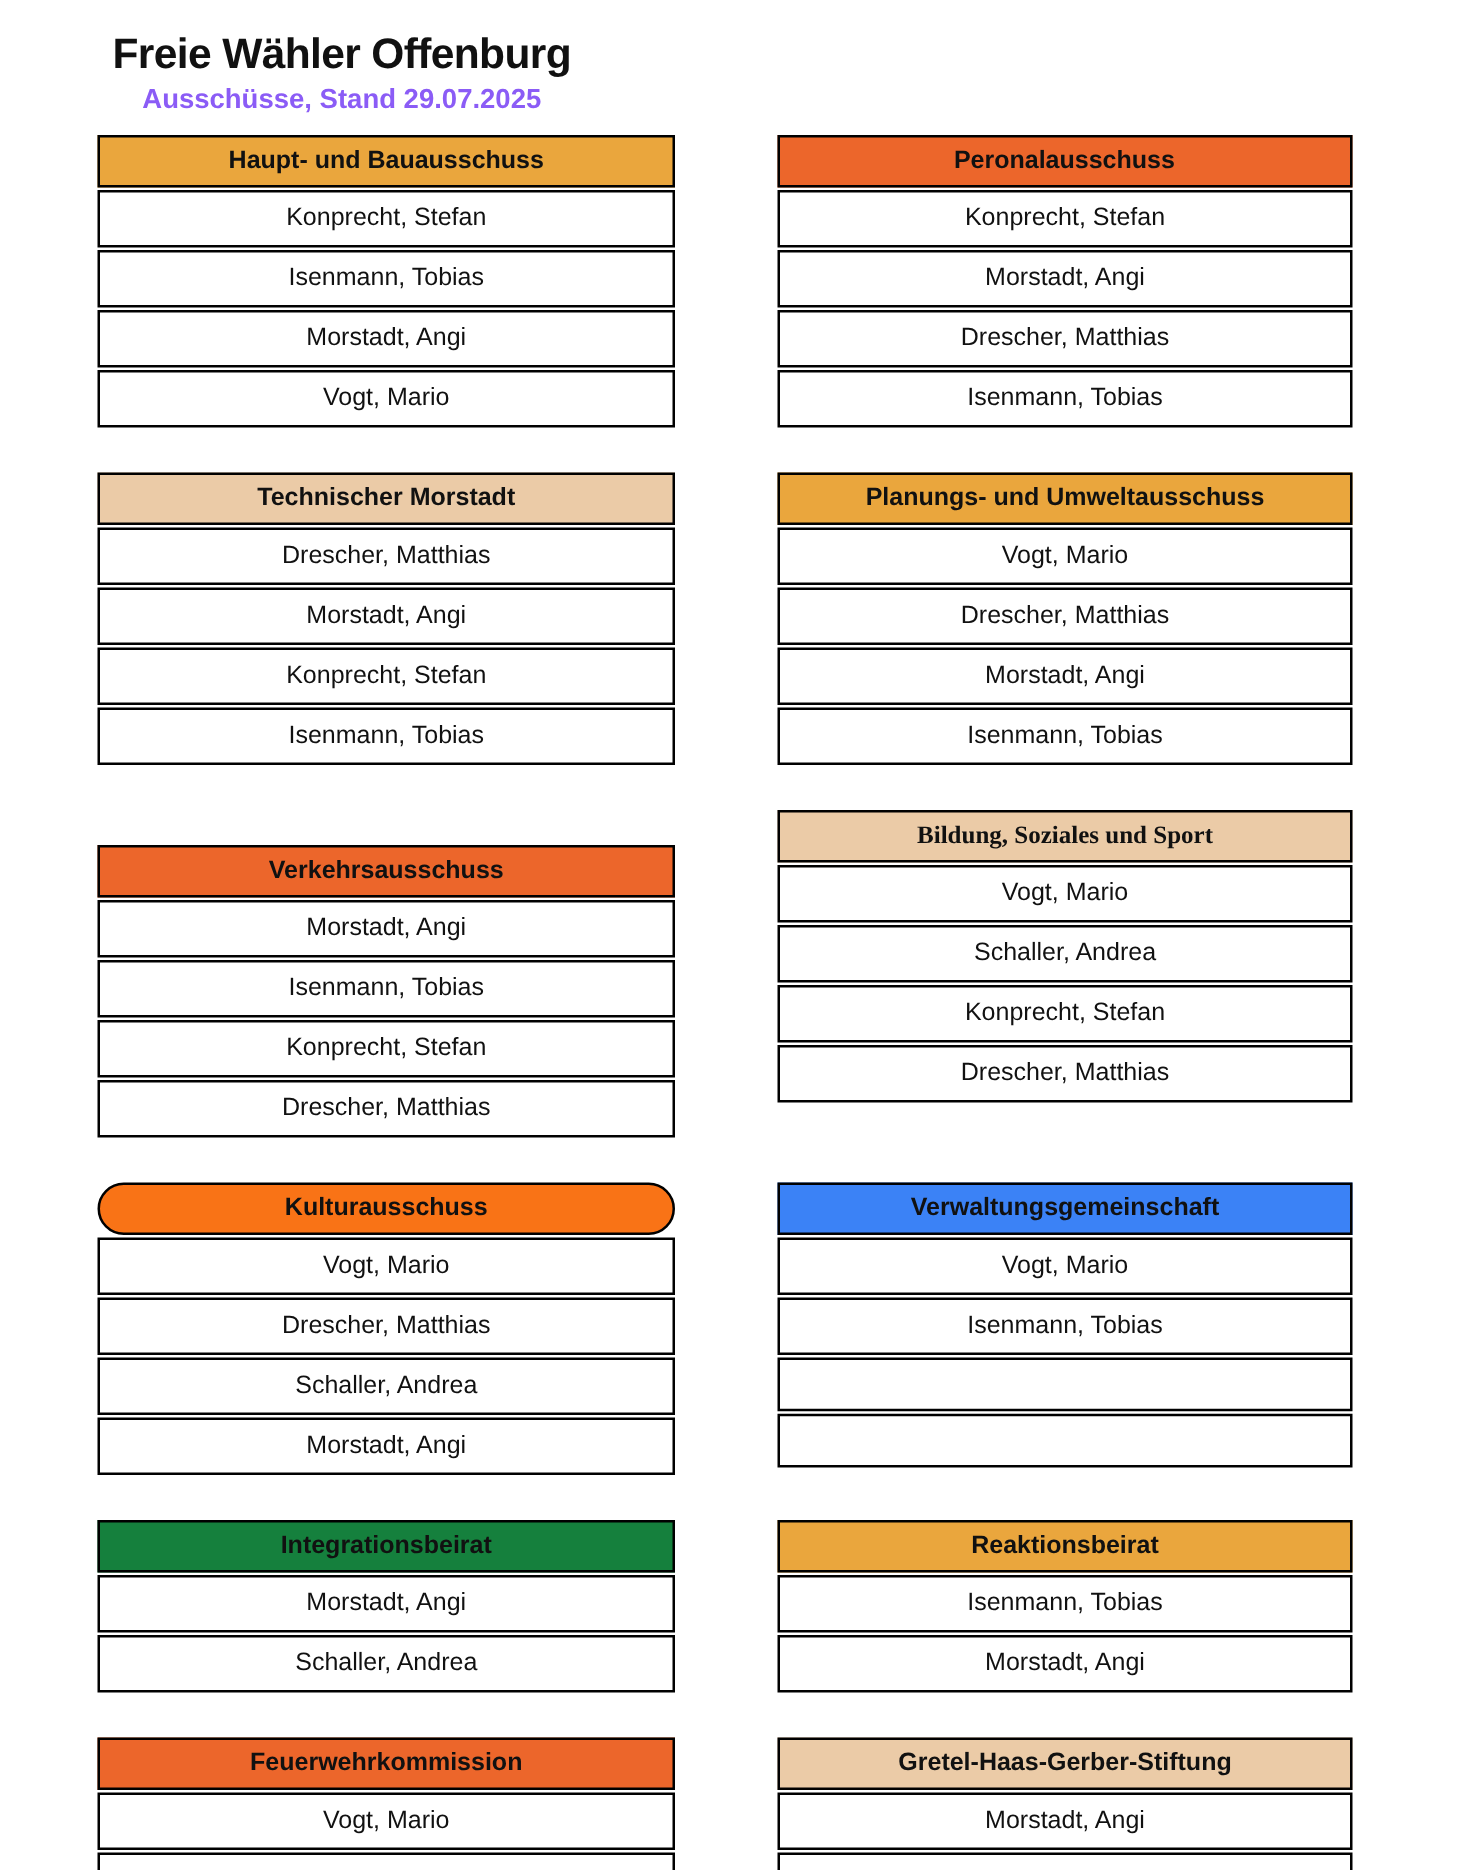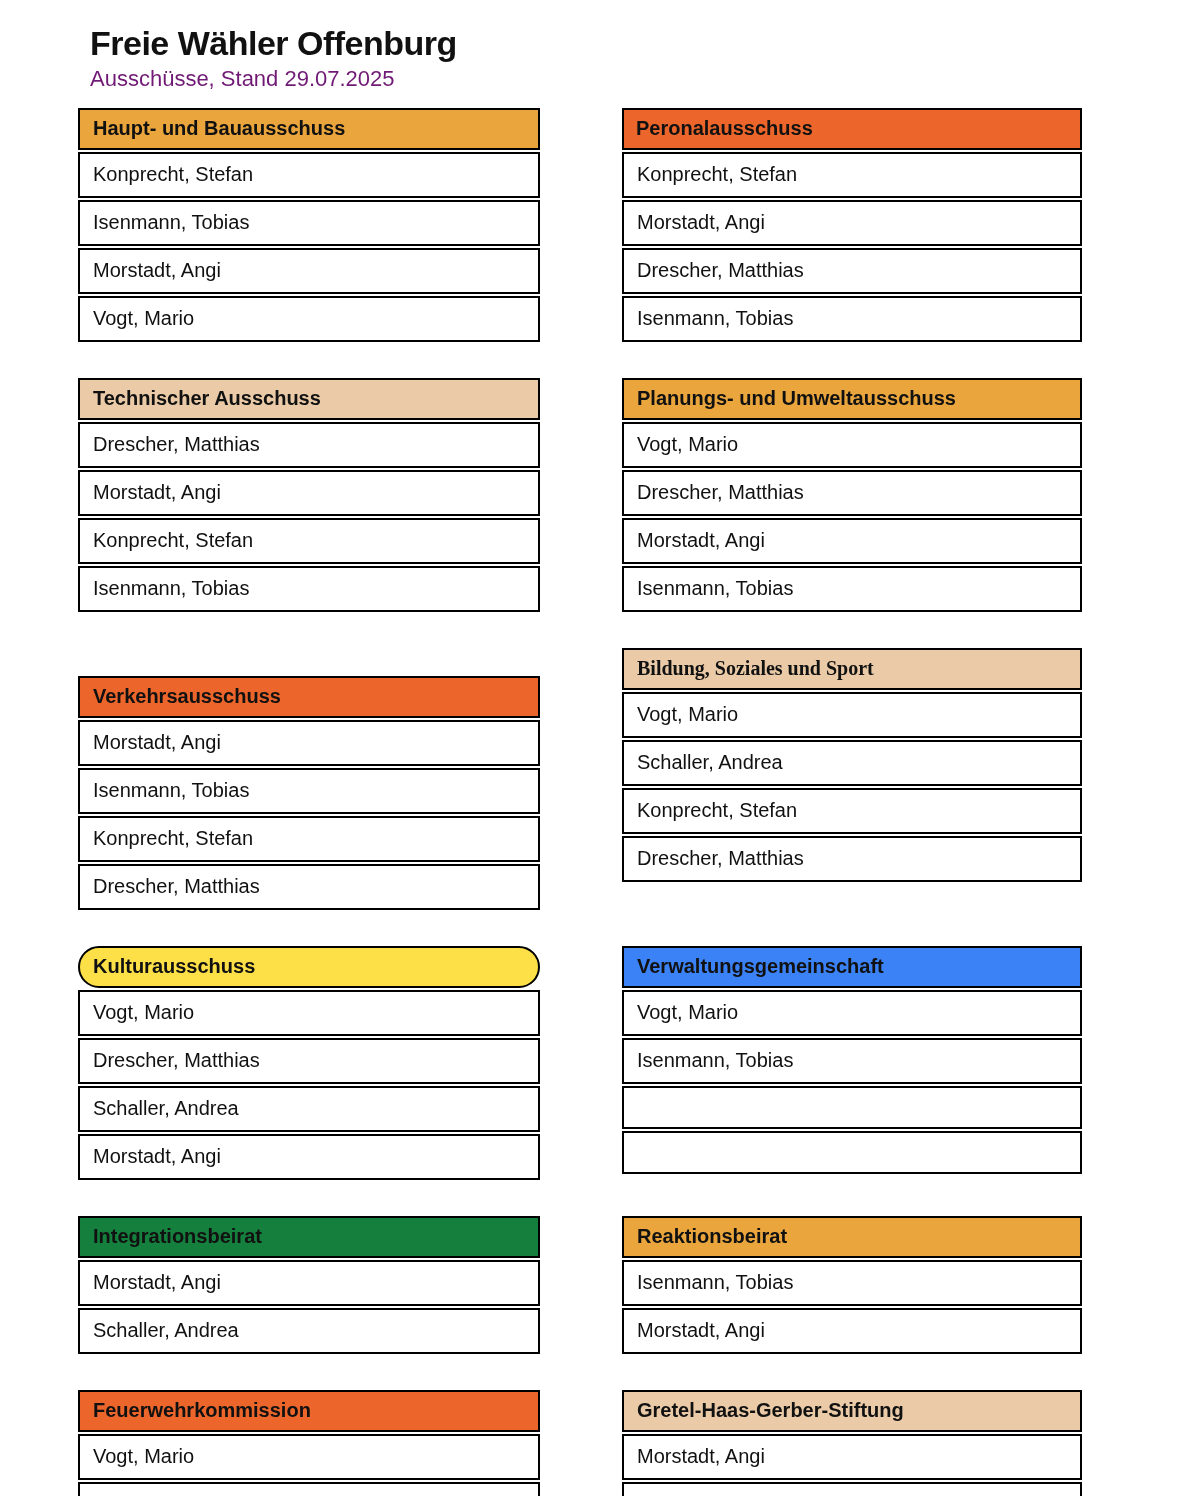--- a/index.html
+++ b/index.html
@@ -8,38 +8,39 @@
     background: #ffffff;
     font-family: "Liberation Sans", sans-serif;
     color: #111111;
   }
   .page {
     position: relative;
     width: 1180px;
     height: 1496px;
     background: #ffffff;
     overflow: hidden;
+    text-align: center;
   }
   .doc-header {
     position: absolute;
     left: 90px;
     top: 24px;
   }
   .doc-title {
     font-size: 34px;
     font-weight: 700;
     letter-spacing: -0.5px;
     line-height: 1.15;
     color: #111111;
   }
   .doc-subtitle {
     font-size: 22px;
-    font-weight: 400;
+    font-weight: 700;
     margin-top: 3px;
-    color: #701a75;
+    color: #8b5cf6;
   }
   .tables-grid {
     position: absolute;
     left: 78px;
     top: 108px;
     width: 1004px;
     display: grid;
     grid-template-columns: 462px 460px;
     column-gap: 82px;
     row-gap: 36px;
@@ -84,21 +85,21 @@
         <div class="cell">Vogt, Mario</div>
       </div>
       <div class="committee-table">
         <div class="cell header" style="background: rgb(236, 102, 43); padding-left: 12px;">Peronalausschuss</div>
         <div class="cell">Konprecht, Stefan</div>
         <div class="cell">Morstadt, Angi</div>
         <div class="cell">Drescher, Matthias</div>
         <div class="cell">Isenmann, Tobias</div>
       </div>
       <div class="committee-table">
-        <div class="cell header" style="background: rgb(235, 203, 167);">Technischer Ausschuss</div>
+        <div class="cell header" style="background: rgb(235, 203, 167);">Technischer Morstadt</div>
         <div class="cell">Drescher, Matthias</div>
         <div class="cell">Morstadt, Angi</div>
         <div class="cell">Konprecht, Stefan</div>
         <div class="cell">Isenmann, Tobias</div>
       </div>
       <div class="committee-table">
         <div class="cell header" style="background: rgb(234, 166, 61);">Planungs- und Umweltausschuss</div>
         <div class="cell">Vogt, Mario</div>
         <div class="cell">Drescher, Matthias</div>
         <div class="cell">Morstadt, Angi</div>
@@ -112,21 +113,21 @@
         <div class="cell">Drescher, Matthias</div>
       </div>
       <div class="committee-table">
         <div class="cell header" style="background: rgb(235, 203, 167); font-family: Liberation Serif, serif;">Bildung, Soziales und Sport</div>
         <div class="cell">Vogt, Mario</div>
         <div class="cell">Schaller, Andrea</div>
         <div class="cell">Konprecht, Stefan</div>
         <div class="cell">Drescher, Matthias</div>
       </div>
       <div class="committee-table">
-        <div class="cell header" style="background: #fde047; border-radius: 21px;">Kulturausschuss</div>
+        <div class="cell header" style="background: #f97316; border-radius: 21px;">Kulturausschuss</div>
         <div class="cell">Vogt, Mario</div>
         <div class="cell">Drescher, Matthias</div>
         <div class="cell">Schaller, Andrea</div>
         <div class="cell">Morstadt, Angi</div>
       </div>
       <div class="committee-table">
         <div class="cell header" style="background: #3b82f6;">Verwaltungsgemeinschaft</div>
         <div class="cell">Vogt, Mario</div>
         <div class="cell">Isenmann, Tobias</div>
         <div class="cell"></div>

